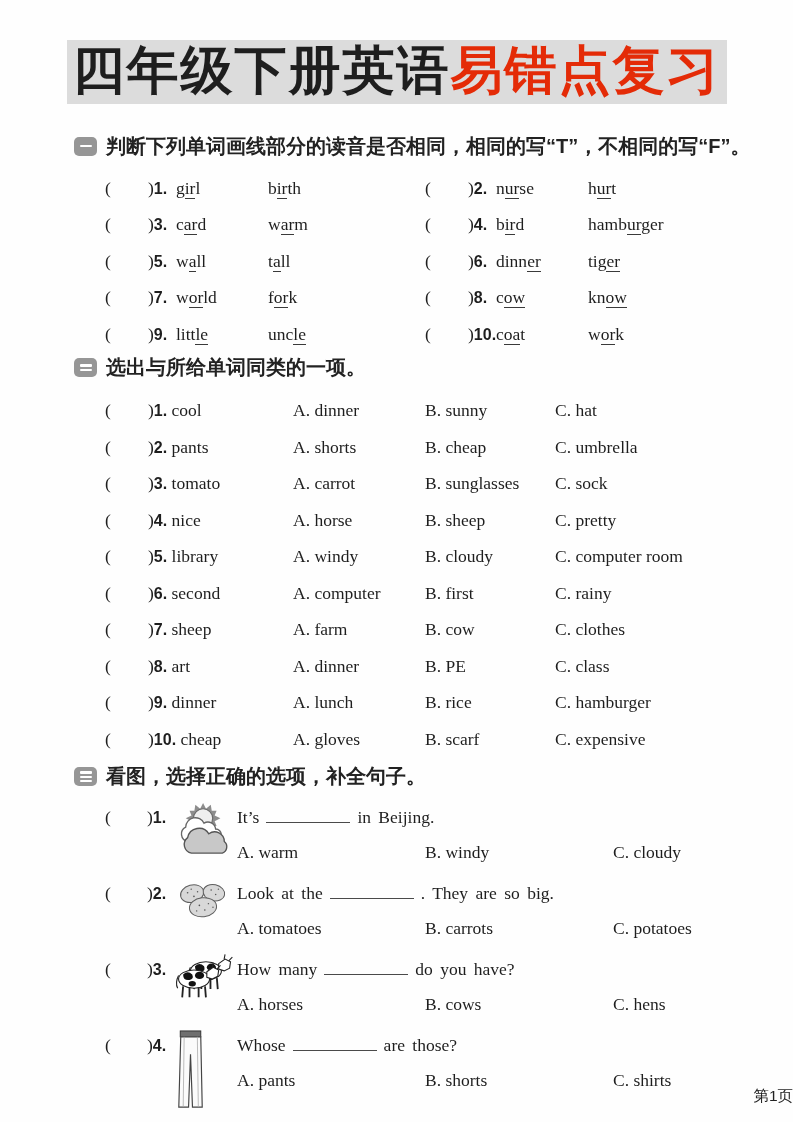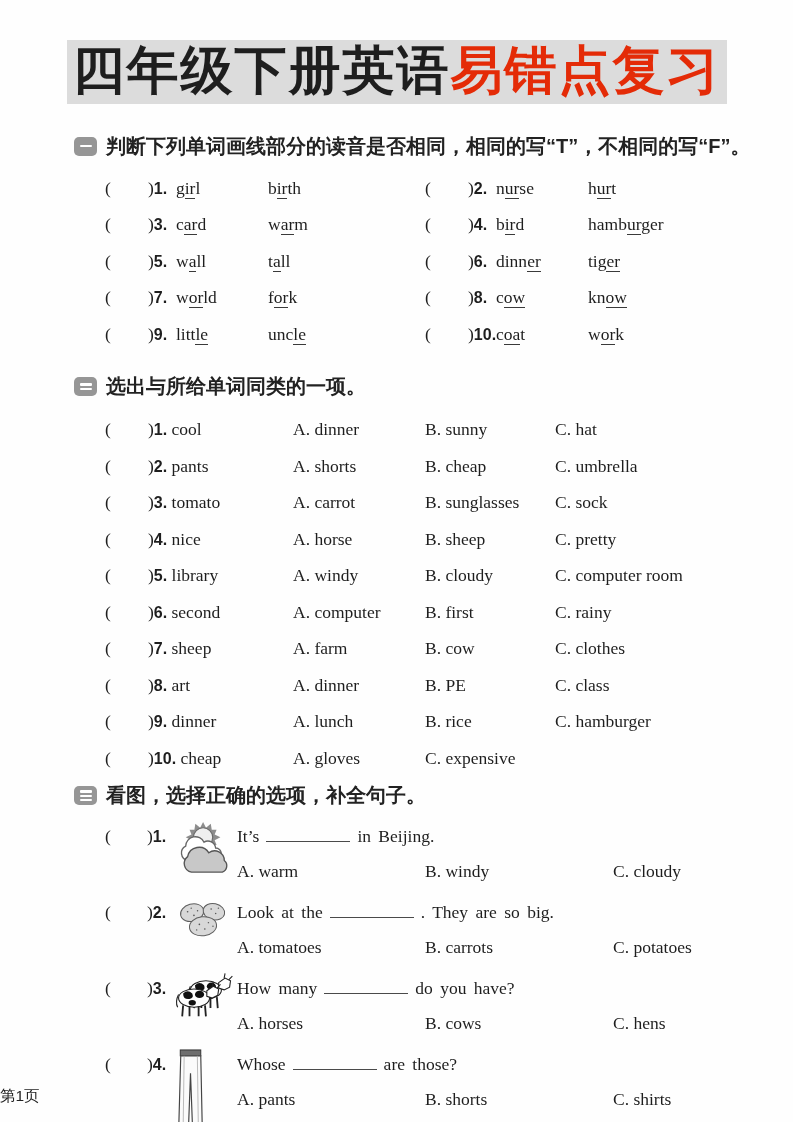--- a/index.html
+++ b/index.html
@@ -7,21 +7,21 @@
         font-family:"Liberation Serif",serif;color:#1e1e1e;}
   
   .title-wrap{margin:40px auto 0;width:fit-content;background:#dcdcdc;padding:1px 6px 3px;
         font-family:"Liberation Sans",sans-serif;font-weight:bold;font-size:52px;
         line-height:1.15;letter-spacing:2px;white-space:nowrap;}
   .title-red{color:#e42b07;}
   
   .sec-head{display:flex;align-items:center;gap:9px;margin:0 0 0 74px;
         font-family:"Liberation Sans",sans-serif;font-weight:bold;font-size:20px;color:#222;}
   .sec-head.h1{margin-top:29px;}
-  .sec-head.h2{margin-top:21px;}
+  .sec-head.h2{margin-top:2px;}
   .sec-head.h3{margin-top:6px;text-align:center;}
   .sec-icon{width:23px;height:19px;background:#969696;border-radius:5px;flex:none;
         display:flex;flex-direction:column;justify-content:center;align-items:center;gap:2px;}
   .sec-icon i{display:block;width:12px;height:2.4px;background:#fff;border-radius:1px;}
   
   .s1-grid{display:grid;grid-template-columns:320px 1fr;margin:10px 0 0 105px;font-size:17.5px;}
   .s1q{display:grid;grid-template-columns:14px 29px 28px 92px auto;height:36.5px;line-height:36.5px;}
   .num{font-family:"Liberation Sans",sans-serif;font-weight:bold;font-size:16px;}
   .pcnum{white-space:nowrap;}
   .u{border-bottom:1.6px solid #3a3a3a;}
@@ -32,21 +32,21 @@
   
   .s3-list{margin:9px 0 0 105px;font-size:17.5px;}
   .q3{display:grid;grid-template-columns:13px 29px 27px 63px auto;min-height:74px;margin-bottom:2px;align-items:start;}
   .q3 .po,.q3 .pgap,.q3 .pcnum{line-height:30px;padding-top:3px;}
   .q3-img{display:flex;justify-content:flex-start;align-items:flex-start;overflow:visible;padding-top:2px;}
   .q3-body{padding-top:3px;}
   .q3-sentence{height:37px;line-height:30px;word-spacing:3px;white-space:nowrap;}
   .blank{display:inline-block;width:84px;border-bottom:1.4px solid #4a4a4a;height:16px;margin:0 7px;}
   .q3-opts{display:grid;grid-template-columns:188px 188px auto;line-height:26px;}
   
-  .footer{position:absolute;left:0;right:0;top:1086px;text-align:left;
+  .footer{position:absolute;left:0;right:0;top:1086px;text-align:right;
         font-family:"Liberation Sans",sans-serif;font-size:15.5px;color:#222;}
   svg{overflow:visible;}
 </style>
 </head>
 <body>
 
 <div class="page">
 
   <div class="title-wrap"><span>四年级下册英语</span><span class="title-red">易错点复习</span></div>
 
@@ -207,20 +207,21 @@
         <span class="pcnum"><span>)</span><b class="num">9.</b><span> dinner</span></span>
         <span class="opt">A. lunch</span>
         <span class="opt">B. rice</span>
         <span class="opt">C. hamburger</span>
       </div>
       <div class="s2q">
         <span class="po">(</span>
         <span class="pgap"></span>
         <span class="pcnum"><span>)</span><b class="num">10.</b><span> cheap</span></span>
         <span class="opt">A. gloves</span>
+        <span class="opt">B. scarf</span>
         <span class="opt">C. expensive</span>
       </div>
     </div>
 
   <div class="sec-head h3">
     <span class="sec-icon">
         <i></i>
         <i></i>
         <i></i>
       </span>

